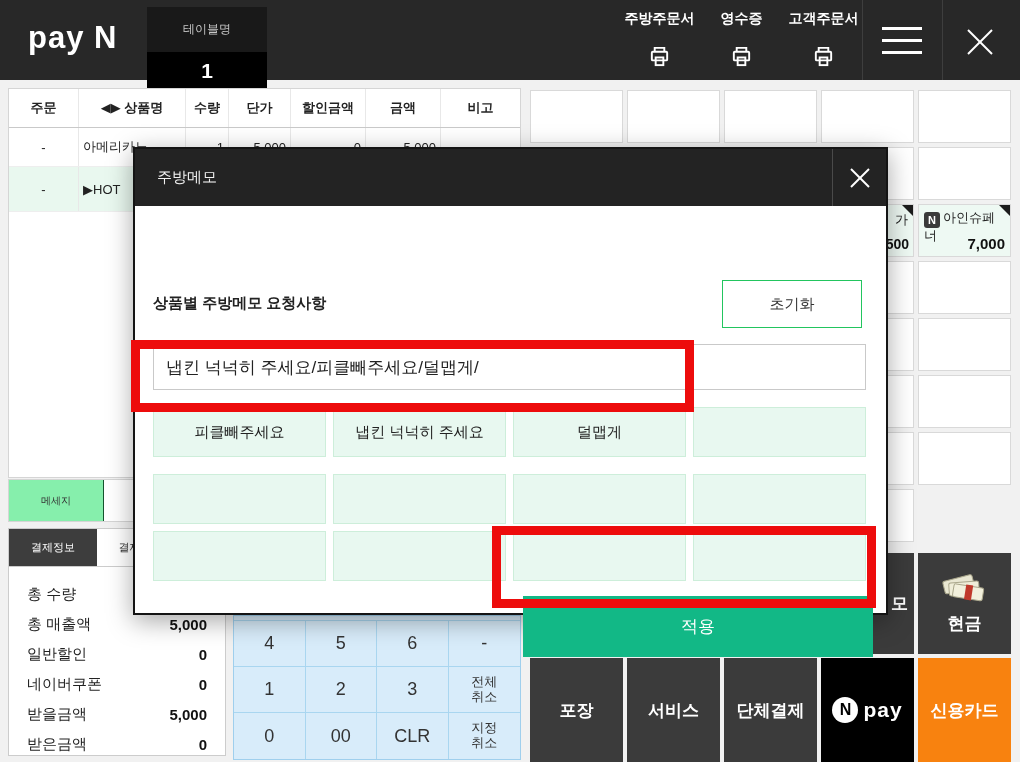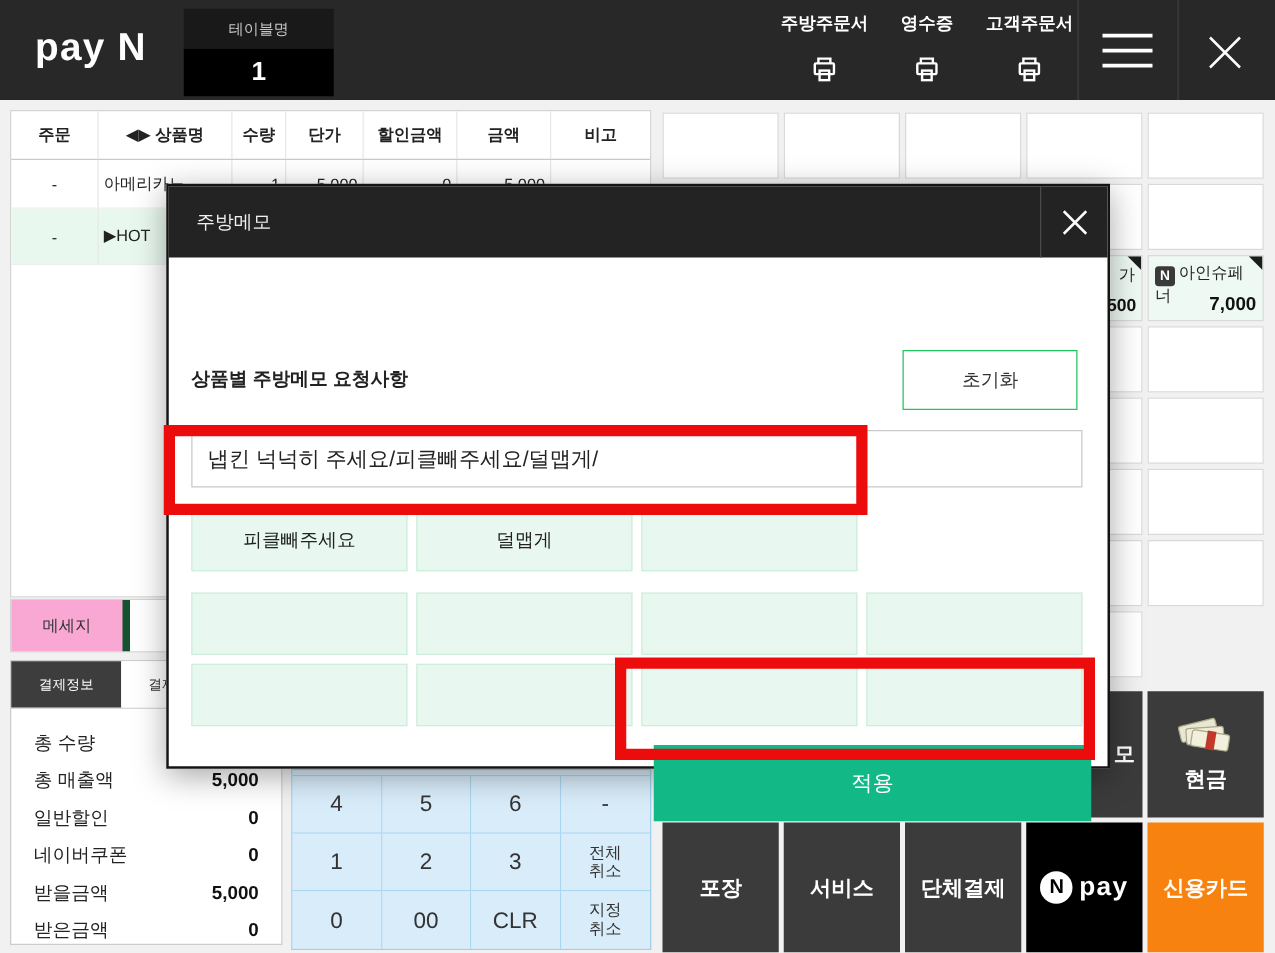--- a/index.html
+++ b/index.html
@@ -4,21 +4,21 @@
 <style>
   * { margin:0; padding:0; box-sizing:border-box; }
   html,body { width:1020px; height:762px; }
   body { font-family:"Liberation Sans","DejaVu Sans",sans-serif; background:#f1f1f1; position:relative; overflow:hidden; }
 
   
   .hdr { position:absolute; left:0; top:0; width:1020px; height:80px; background:#282828; }
   .logo { position:absolute; left:28px; top:20px; color:#fff; font-size:31px; font-weight:bold; letter-spacing:1px; }
   .logo .n { font-weight:900; }
   .tablebox { position:absolute; left:147px; top:7px; width:120px; height:66px; }
-  .tablebox .tlabel { height:32px; background:#191919; color:#c8c8c8; font-size:12px; display:flex; align-items:center; justify-content:center; }
+  .tablebox .tlabel { height:45px; background:#191919; color:#c8c8c8; font-size:12px; display:flex; align-items:center; justify-content:center; }
   .tablebox .tval { height:38px; background:#000; color:#fff; font-size:21px; font-weight:bold; display:flex; align-items:center; justify-content:center; }
   .printblk { position:absolute; top:10px; height:62px; display:flex; flex-direction:column; align-items:center; justify-content:space-between; color:#fff; }
   .printblk .plabel { font-size:14px; font-weight:bold; }
   .hdr-div { position:absolute; top:0; width:1px; height:80px; background:#3e3e3e; }
   .burger { position:absolute; left:882px; top:27px; width:40px; cursor:pointer; }
   .burger div { height:3px; background:#fff; margin-bottom:9px; }
   .hclose { position:absolute; left:958px; top:20px; width:44px; height:44px; display:flex; align-items:center; justify-content:center; }
 
   
   .cart { position:absolute; left:8px; top:88px; width:513px; height:390px; background:#fff; border:1px solid #d5d5d5; }
@@ -28,21 +28,21 @@
   .chead > div { font-weight:bold; }
   .chead { border-bottom:1px solid #c9c9c9; }
   .cdata { border-bottom:1px solid #eee; }
   .cdata .name { justify-content:flex-start; white-space:nowrap; overflow:hidden; }
   .cdata .num { justify-content:flex-end; }
   .row-hot { background:#e9f8ef; }
   .row-hot > div { height:44px; }
 
   
   .msgstrip { position:absolute; left:8px; top:479px; width:513px; height:43px; background:#fff; border:1px solid #d5d5d5; }
-  .msgtab { width:95px; height:100%; background:#f9a8d4; border-right:6px solid #14532d; display:flex; align-items:center; justify-content:center; font-size:13px; color:#333; }
+  .msgtab { width:95px; height:100%; background:#86efac; border-right:1px solid #14532d; display:flex; align-items:center; justify-content:center; font-size:10px; color:#333; }
 
   
   .paypanel { position:absolute; left:8px; top:528px; width:218px; height:228px; background:#fff; border:1px solid #ccc; }
   .ptabs { display:flex; height:38px; border-bottom:1px solid #ccc; }
   .ptab { width:88px; display:flex; align-items:center; justify-content:center; font-size:11px; }
   .ptab.active { background:#3d3d3d; color:#fff; }
   .ptab.idle { background:#fff; color:#333; border-right:1px solid #ccc; }
   .prow { display:flex; justify-content:space-between; align-items:center; height:30px; padding:0 18px 0 18px; }
   .prows { padding-top:12px; }
   .prow .pl { font-size:15px; color:#222; }
@@ -344,20 +344,21 @@
           <line x1="22" y1="4" x2="4" y2="22" stroke="#fff" stroke-width="2"></line>
         </svg>
     </div>
   </div>
   <div class="mbody">
     <div class="mlabel">상품별 주방메모 요청사항</div>
     <div class="resetbtn">초기화</div>
     <input class="memoinput" type="text" value="냅킨 넉넉히 주세요/피클빼주세요/덜맵게/" style="">
     <div class="prerow pr1">
       <div class="prebtn">피클빼주세요</div>
+      <div class="prebtn">냅킨 넉넉히 주세요</div>
       <div class="prebtn">덜맵게</div>
       <div class="prebtn"></div>
     </div>
     <div class="prerow pr2">
       <div class="prebtn"></div>
       <div class="prebtn"></div>
       <div class="prebtn"></div>
       <div class="prebtn"></div>
     </div>
     <div class="prerow pr3">

